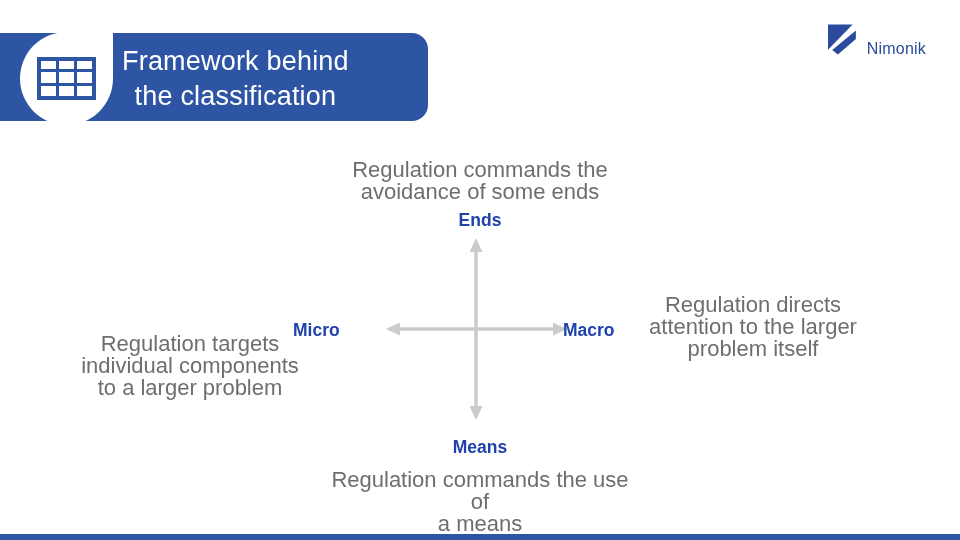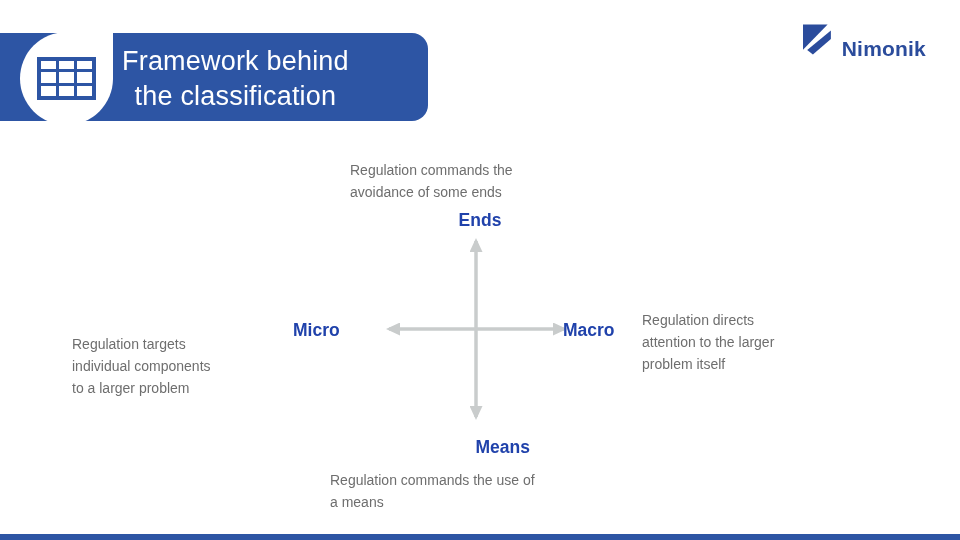--- a/index.html
+++ b/index.html
@@ -35,42 +35,42 @@
     gap:3px;
   }
   .table-icon div { background:#ffffff; }
 
   
   .logo {
     position:absolute; top:24px; right:34px;
     display:flex; align-items:flex-end; gap:9px;
   }
   .logo-text {
-    color:#2b4c9c; font-weight:700; font-size:21px; line-height:19px;
+    color:#2b4c9c; font-weight:400; font-size:16px; line-height:19px;
     letter-spacing:0.2px;
   }
 
   
   .axes-svg { position:absolute; left:370px; top:228px; }
 
   .ann {
-    position:absolute; color:#6e6e6e; font-size:14px; line-height:22px;
-    text-align:left;
+    position:absolute; color:#6e6e6e; font-size:22px; line-height:22px;
+    text-align:center;
   }
   .axis-label {
     position:absolute; color:#2042ab; font-weight:700; font-size:17.5px;
     line-height:18px;
   }
   #ann-top    { left:350px; top:159px; width:260px; }
   #ends-label { left:430px; top:211px; width:100px; text-align:center; }
   #micro-label{ left:293px; top:321px; width:80px;  }
   #macro-label{ left:563px; top:321px; width:80px;  text-align:left; }
   #ann-left   { left:72px;  top:309px; width:236px;margin-top:24px; }
-  #ann-right  { left:642px; top:309px; width:222px; }
-  #means-label{ left:430px; top:438px; width:100px; text-align:right; }
+  #ann-right  { left:642px; top:294px; width:222px; }
+  #means-label{ left:430px; top:438px; width:100px; text-align:center; }
   #ann-bottom { left:330px; top:469px; width:300px; }
 
   
   .footer-bar {
     position:absolute; left:0; bottom:0; width:960px; height:6px;
     background:#2d55a4;
   }
 </style>
 </head>
 <body>

